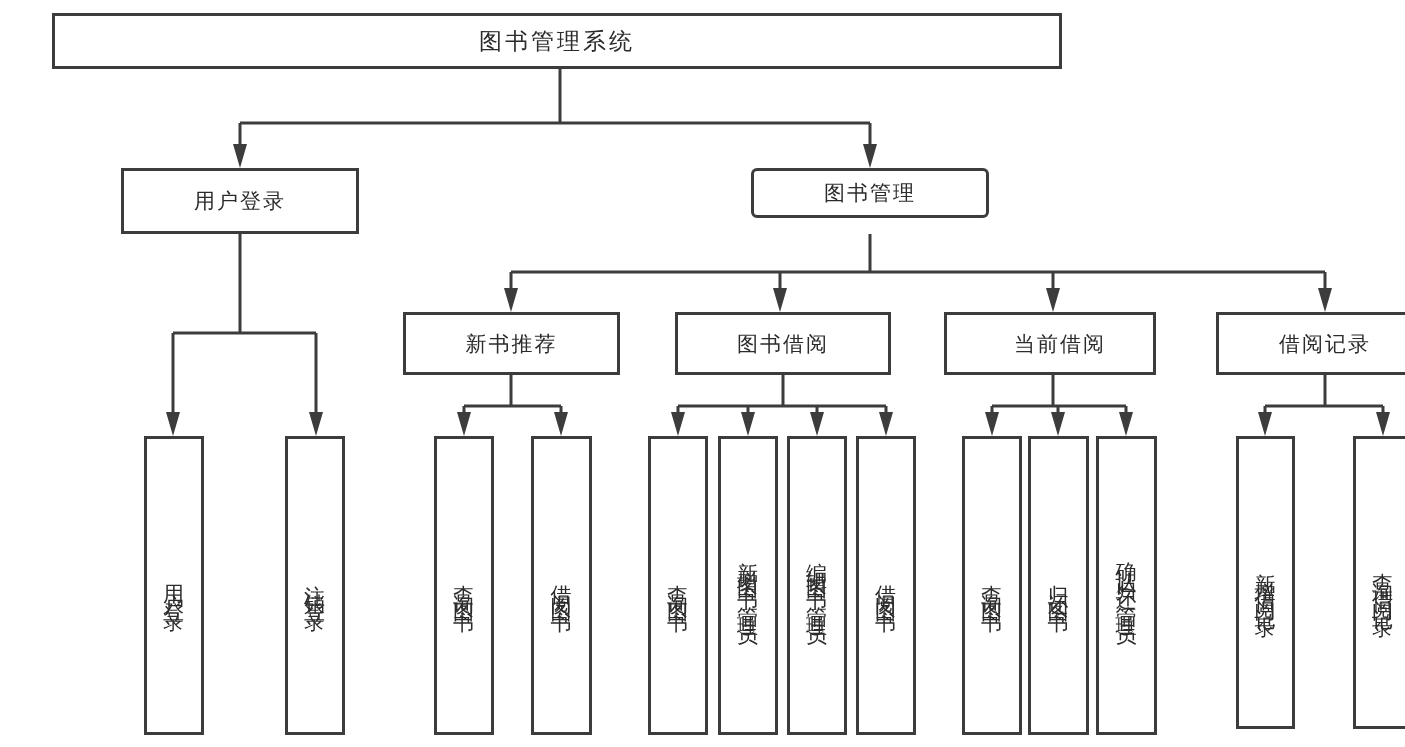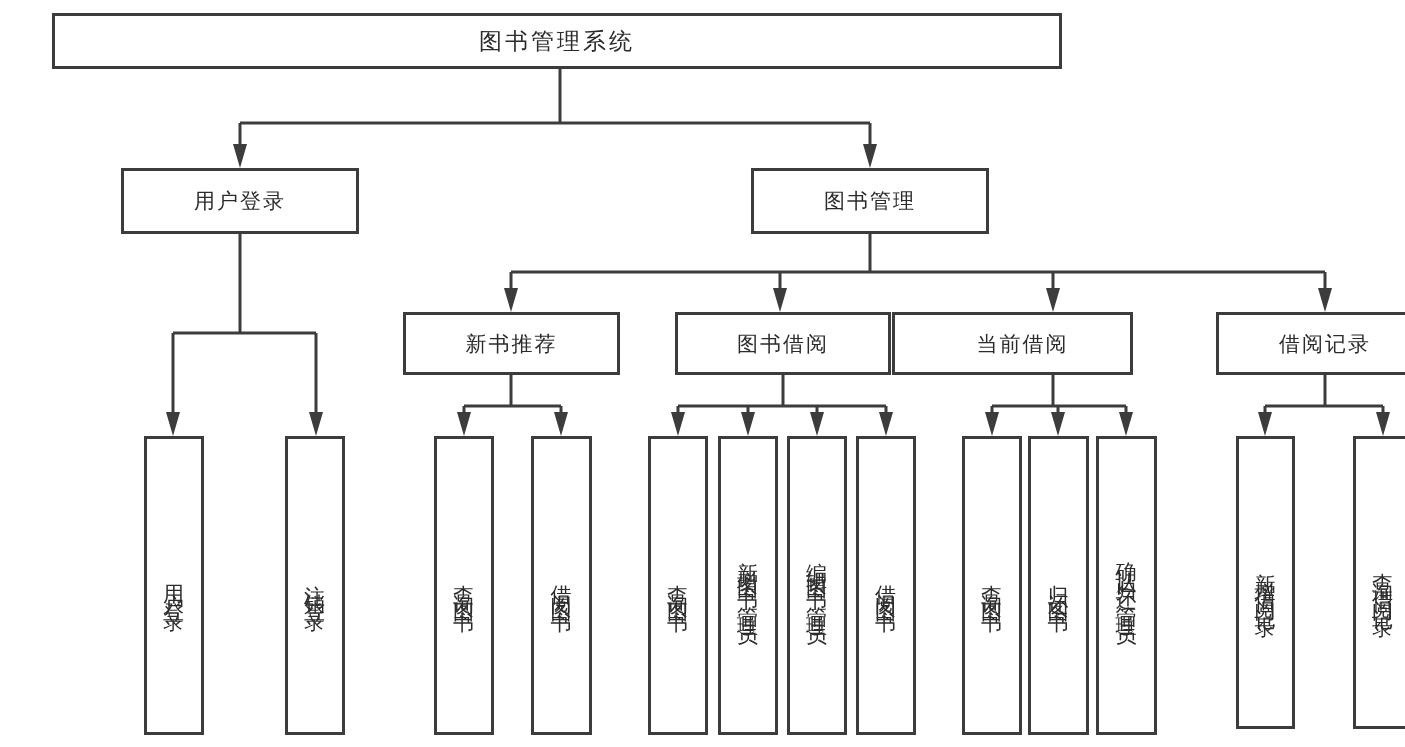--- a/index.html
+++ b/index.html
@@ -96,25 +96,25 @@
     <g>
       <path d="M1285 375 V406 M1225 406 H1343 M1225 406 V414 M1343 406 V414"></path>
       <polygon points="1218,412 1232,412 1225,436"></polygon>
       <polygon points="1336,412 1350,412 1343,436"></polygon>
     </g>
   </svg>
 
   <div class="box root-label" style="left:12px;top:13px;width:1010px;height:56px;">图书管理系统</div>
 
   <div class="box h-label" style="left:81px;top:168px;width:238px;height:66px;">用户登录</div>
-  <div class="box h-label" style="left:711px;top:168px;width:238px;height:66px;">图书管理</div>
+  <div class="box h-label" style="left:711px;top:168px;width:238px;height:50px;border-radius:6px;">图书管理</div>
 
   <div class="box h-label" style="left:635px;top:312px;width:216px;height:63px;">图书借阅</div>
   <div class="box h-label" style="left:363px;top:312px;width:217px;height:63px;">新书推荐</div>
-  <div class="box h-label" style="left:852px;top:312px;width:241px;height:63px;padding-left:20px;">当前借阅</div>
+  <div class="box h-label" style="left:904px;top:312px;width:212px;height:63px;padding-left:20px;">当前借阅</div>
   <div class="box h-label" style="left:1176px;top:312px;width:218px;height:63px;">借阅记录</div>
 
   <div class="box leaf" style="left:104px;top:436px;width:60px;height:299px;">
     <span>用户登录</span>
   </div>
   <div class="box leaf" style="left:245px;top:436px;width:60px;height:299px;">
     <span>注销登录</span>
   </div>
 
   <div class="box leaf" style="left:394px;top:436px;width:60px;height:299px;">

